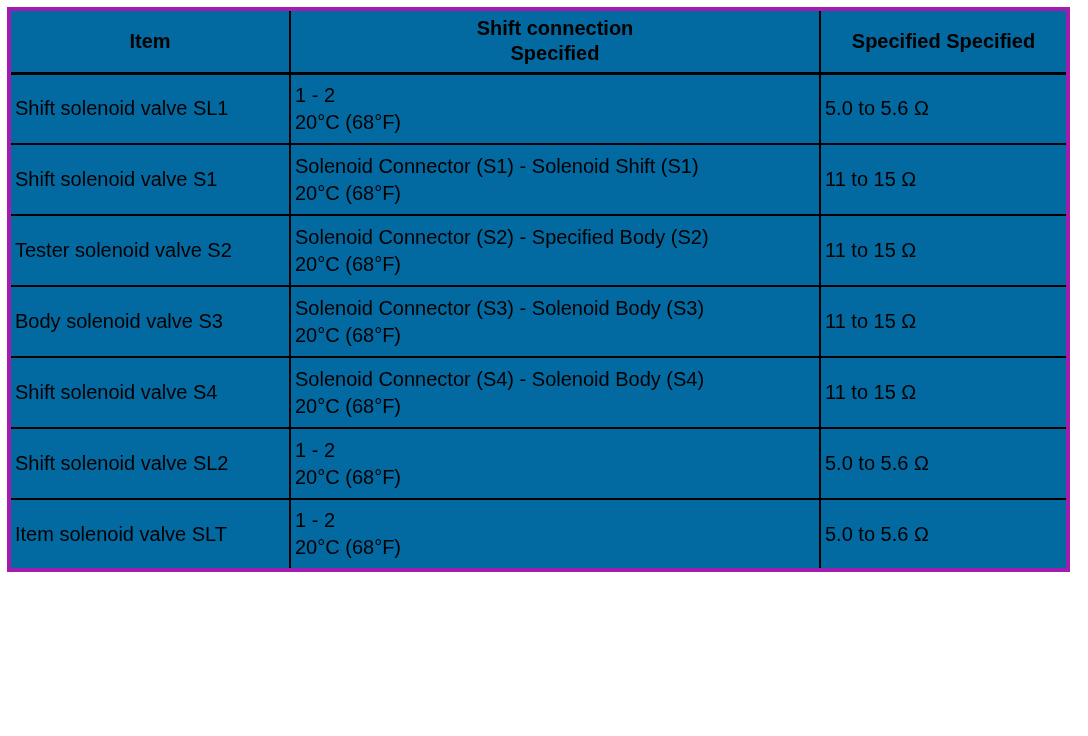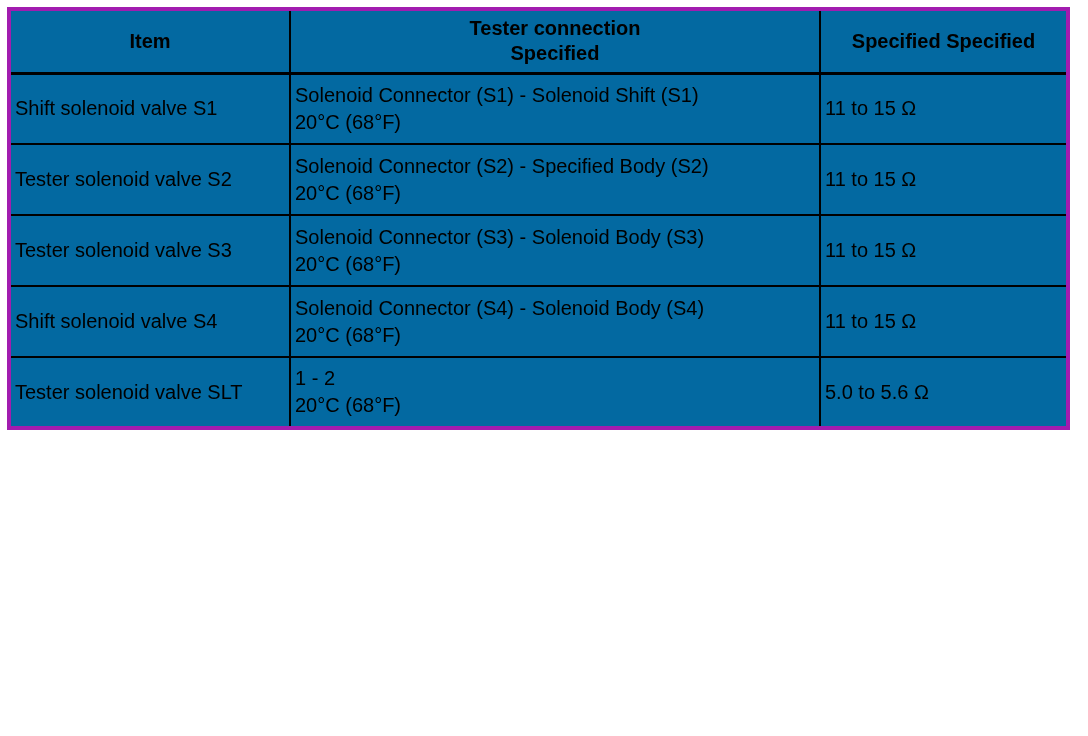--- a/index.html
+++ b/index.html
@@ -61,70 +61,86 @@
       <col class="c1">
       <col class="c2">
       <col class="c3">
     </colgroup>
     <thead>
       <tr>
         <th>
           <span>Item</span>
         </th>
         <th class="two-line">
-          <div>Tester connection</div>
+          <div>Shift connection</div>
           <div>Specified</div>
         </th>
         <th>
           <span>Specified Specified</span>
         </th>
       </tr>
     </thead>
     <tbody>
+  <tr>
+    <td>Shift solenoid valve SL1</td>
+    <td class="two-line">
+      <div>1 - 2</div>
+      <div>20°C (68°F)</div>
+    </td>
+    <td>5.0 to 5.6 Ω</td>
+  </tr>
 
   <tr>
     <td>Shift solenoid valve S1</td>
     <td class="two-line">
       <div>Solenoid Connector (S1) - Solenoid Shift (S1)</div>
       <div>20°C (68°F)</div>
     </td>
     <td>11 to 15 Ω</td>
   </tr>
 
   <tr>
     <td>Tester solenoid valve S2</td>
     <td class="two-line">
       <div>Solenoid Connector (S2) - Specified Body (S2)</div>
       <div>20°C (68°F)</div>
     </td>
     <td>11 to 15 Ω</td>
   </tr>
 
   <tr>
-    <td>Tester solenoid valve S3</td>
+    <td>Body solenoid valve S3</td>
     <td class="two-line">
       <div>Solenoid Connector (S3) - Solenoid Body (S3)</div>
       <div>20°C (68°F)</div>
     </td>
     <td>11 to 15 Ω</td>
   </tr>
 
   <tr>
     <td>Shift solenoid valve S4</td>
     <td class="two-line">
       <div>Solenoid Connector (S4) - Solenoid Body (S4)</div>
       <div>20°C (68°F)</div>
     </td>
     <td>11 to 15 Ω</td>
   </tr>
 
+  <tr>
+    <td>Shift solenoid valve SL2</td>
+    <td class="two-line">
+      <div>1 - 2</div>
+      <div>20°C (68°F)</div>
+    </td>
+    <td>5.0 to 5.6 Ω</td>
+  </tr>
 
 
   <tr>
-    <td>Tester solenoid valve SLT</td>
+    <td>Item solenoid valve SLT</td>
     <td class="two-line">
       <div>1 - 2</div>
       <div>20°C (68°F)</div>
     </td>
     <td>5.0 to 5.6 Ω</td>
   </tr>
 
 </tbody>
   </table>
 </div>

